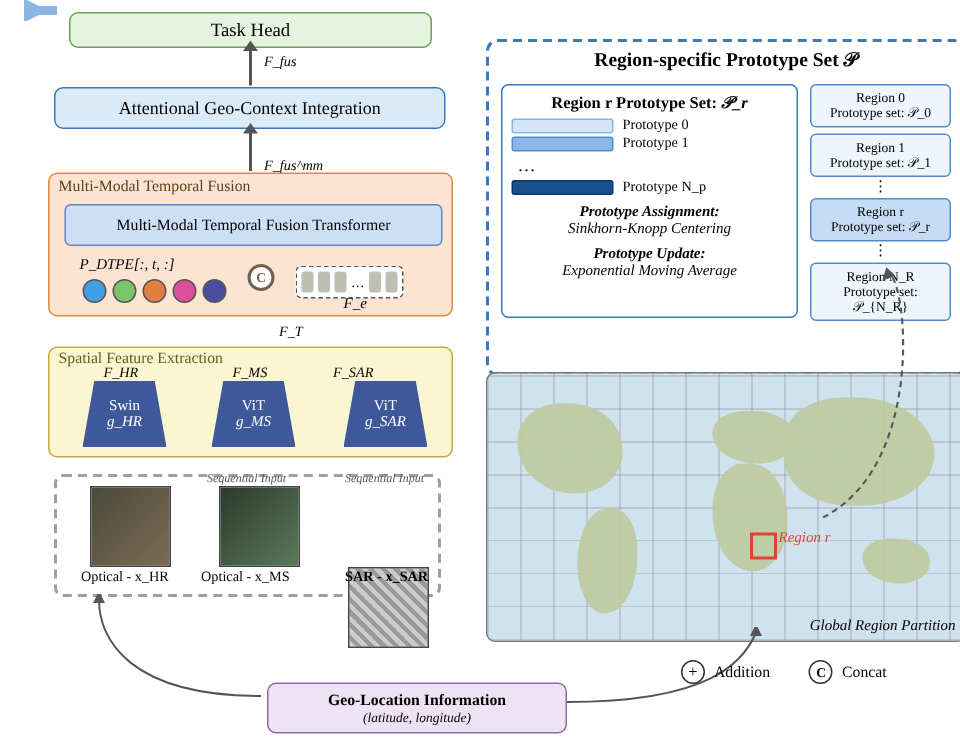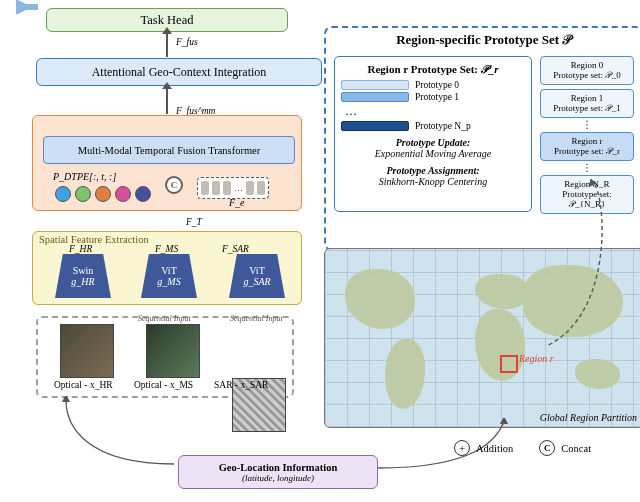--- a/index.html
+++ b/index.html
@@ -30,21 +30,21 @@
   .task-head {
     left: 30px; top: 8px; width: 242px; height: 24px;
     background: #e5f3df;
     border: 1px solid #6aa055;
     display: flex; align-items: center; justify-content: center;
     font-size: 12.5px;
   }
 
   
   .geo-ctx {
-    left: 20px; top: 58px; width: 286px; height: 28px;
+    left: 20px; top: 58px; width: 261px; height: 28px;
     background: #dbeaf7;
     border: 1px solid #3a7abc;
     display: flex; align-items: center; justify-content: center;
     font-size: 12px;
   }
 
   
   .mmtf-outer {
     left: 16px; top: 115px; width: 270px; height: 96px;
     background: #fde3d1;
@@ -139,21 +139,21 @@
   .t2::after  { left:-12px; top:-12px; z-index:-2; }
   .t3 { left: 194px; background: repeating-linear-gradient(45deg,#ccc,#ccc 3px,#999 3px,#999 6px); position:relative;}
   .t3::before {
     content:''; position:absolute; width:52px; height:52px; border:1px solid #333;
     left:-6px; top:-6px; z-index:-1;
     background: repeating-linear-gradient(45deg,#ccc,#ccc 3px,#999 3px,#999 6px);
   }
   .in-label { position:absolute; top: 62px; font-size: 9.5px; }
   .in1 { left: 16px; }
   .in2 { left: 96px; }
-  .in3 { left: 176px; }
+  .in3 { left: 192px; font-weight: bold; }
   .seq-tag { position:absolute; top:-4px; font-size:8px; font-style:italic; color:#555;}
   .sq2 { left:100px; }
   .sq3 { left:192px; }
 
   
   .geo-box {
     left: 162px; top: 455px; width: 200px; height: 34px;
     background:#eee3f4; border:1px solid #8b6bb0;
     display:flex; flex-direction:column; align-items:center; justify-content:center;
     font-size:10.5px;
@@ -315,20 +315,21 @@
       <defs>
         <marker id="ahL" markerWidth="6" markerHeight="6" refX="2" refY="3" orient="auto">
           <path d="M6,0 L0,3 L6,6 Z" fill="#6fa4dd"></path>
         </marker>
       </defs>
       <line x1="22" y1="7" x2="4" y2="7" stroke="#6fa4dd" stroke-width="6" marker-end="url(#ahL)" opacity="0.8"></line>
     </svg>
   </div>
 
   <div class="box mmtf-outer">
+    <div class="mmtf-title">Multi-Modal Temporal Fusion</div>
     <div class="mmtf-inner">
       <span>Multi-Modal Temporal Fusion Transformer</span>
     </div>
     <div class="pdtpe-label italic">P_DTPE[:, t, :]</div>
     <div class="circles">
       <div class="circ" style="background:#3fa0e6"></div>
       <div class="circ" style="background:#7cc36a"></div>
       <div class="circ" style="background:#e07f3f"></div>
       <div class="circ" style="background:#d94f9b"></div>
       <div class="circ" style="background:#4a4ea0"></div>
@@ -400,26 +401,26 @@
       <div class="bar-row">
         <div class="bar bar1"></div>
         <span>Prototype 1</span>
       </div>
       <div class="bar-row barD">…</div>
       <div class="bar-row">
         <div class="bar barN"></div>
         <span>Prototype N_p</span>
       </div>
       <div class="proto-assign">
+        <span class="bold italic">Prototype Assignment:</span><br>
+        <span class="italic">Sinkhorn-Knopp Centering</span>
+      </div>
+      <div class="proto-assign">
         <span class="bold italic">Prototype Update:</span><br>
         <span class="italic">Exponential Moving Average</span>
-      </div>
-      <div class="proto-assign">
-        <span class="bold italic">Prototype Assignment:</span><br>
-        <span class="italic">Sinkhorn-Knopp Centering</span>
       </div>
     </div>
 
     <div class="proto-right-col">
       <div class="region-chip">
         <div>Region 0</div>
         <div class="small">Prototype set: 𝒫_0</div>
       </div>
       <div class="region-chip">
         <div>Region 1</div>

